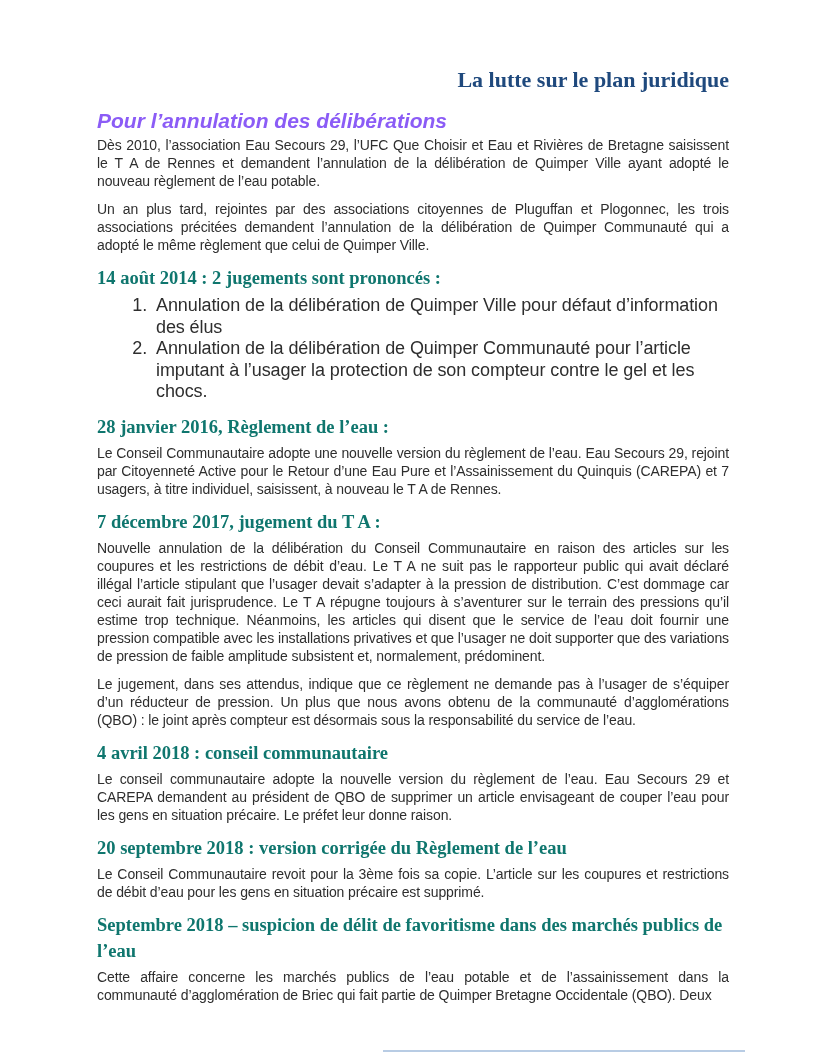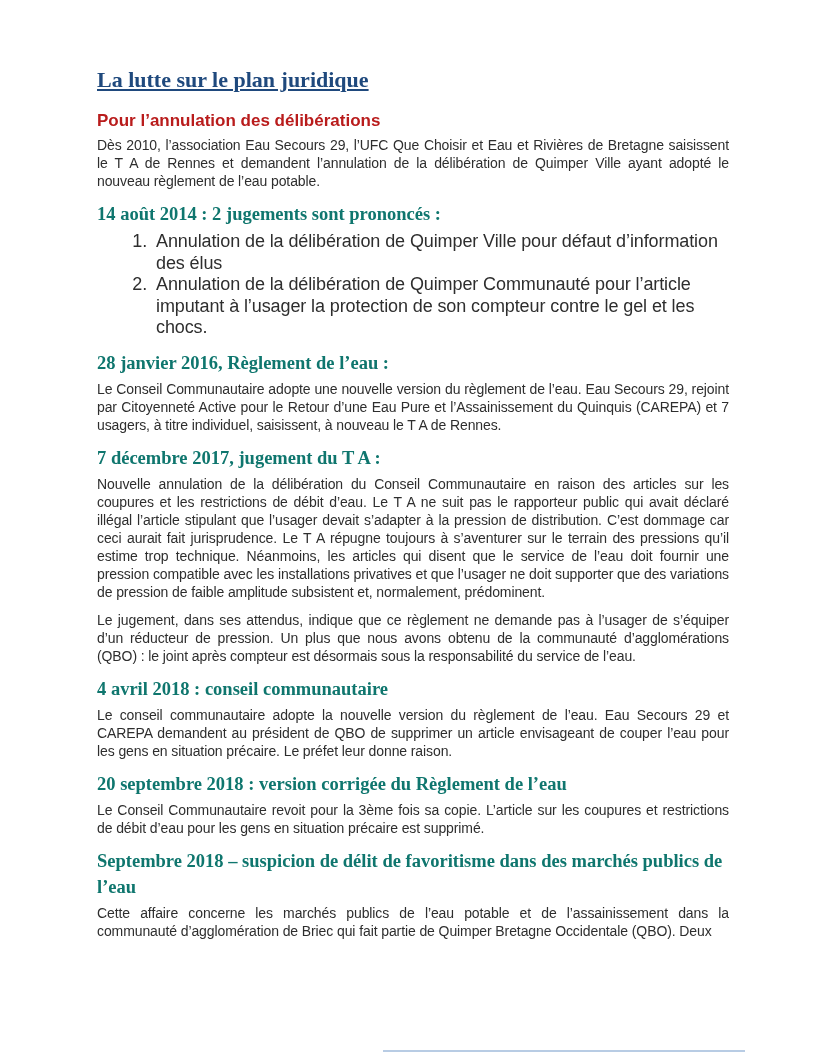--- a/index.html
+++ b/index.html
@@ -17,31 +17,31 @@
     background: #ffffff;
     font-family: "Liberation Sans", "DejaVu Sans", sans-serif;
     color: #2e2e2e;
   }
   .doc-title {
     font-family: "Liberation Serif", "DejaVu Serif", serif;
     font-size: 22px;
     line-height: 28px;
     font-weight: bold;
     color: #1F497D;
-    text-align: left;
+    text-align: right;
     margin: 0 0 16px 0;
-    text-decoration: underline;
   }
   .h-sans {
     font-family: "Liberation Sans", "DejaVu Sans", sans-serif;
-    font-size: 17px;
+    font-size: 21px;
     line-height: 22px;
     font-weight: bold;
-    color: #b91c1c;
+    color: #8b5cf6;
     margin: 0 0 4px 0;
+    font-style: italic;
   }
   .h-serif {
     font-family: "Liberation Serif", "DejaVu Serif", serif;
     font-size: 18.5px;
     line-height: 26px;
     font-weight: bold;
     color: #0f766e;
     margin: 11px 0 4px 0;
   }
   .page p {
@@ -74,20 +74,21 @@
 </style>
 </head>
 <body>
 
 <div class="page">
 
   <h1 class="doc-title">La lutte sur le plan juridique</h1>
 
   <h2 class="h-sans">Pour l’annulation des délibérations</h2>
   <p>Dès 2010, l’association Eau Secours 29, l’UFC Que Choisir et Eau et Rivières de Bretagne saisissent le T A de Rennes et demandent l’annulation de la délibération de Quimper Ville ayant adopté le nouveau règlement de l’eau potable.</p>
+  <p>Un an plus tard, rejointes par des associations citoyennes de Pluguffan et Plogonnec, les trois associations précitées demandent l’annulation de la délibération de Quimper Communauté qui a adopté le même règlement que celui de Quimper Ville.</p>
 
   <h3 class="h-serif">14 août 2014 : 2 jugements sont prononcés :</h3>
   <ol>
     <li>Annulation de la délibération de Quimper Ville pour défaut d’information des élus</li>
     <li>Annulation de la délibération de Quimper Communauté pour l’article imputant à l’usager la protection de son compteur contre le gel et les chocs.</li>
   </ol>
 
   <h3 class="h-serif">28 janvier 2016, Règlement de l’eau :</h3>
   <p>Le Conseil Communautaire adopte une nouvelle version du règlement de l’eau. Eau Secours 29, rejoint par Citoyenneté Active pour le Retour d’une Eau Pure et l’Assainissement du Quinquis (CAREPA) et 7 usagers, à titre individuel, saisissent, à nouveau le T A de Rennes.</p>
 

